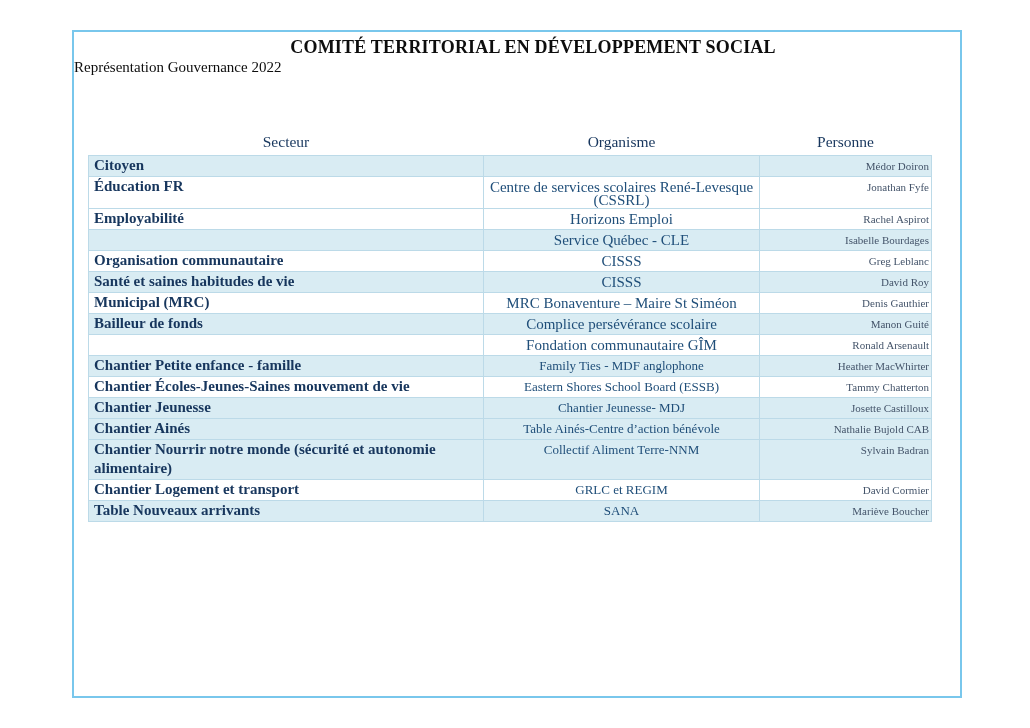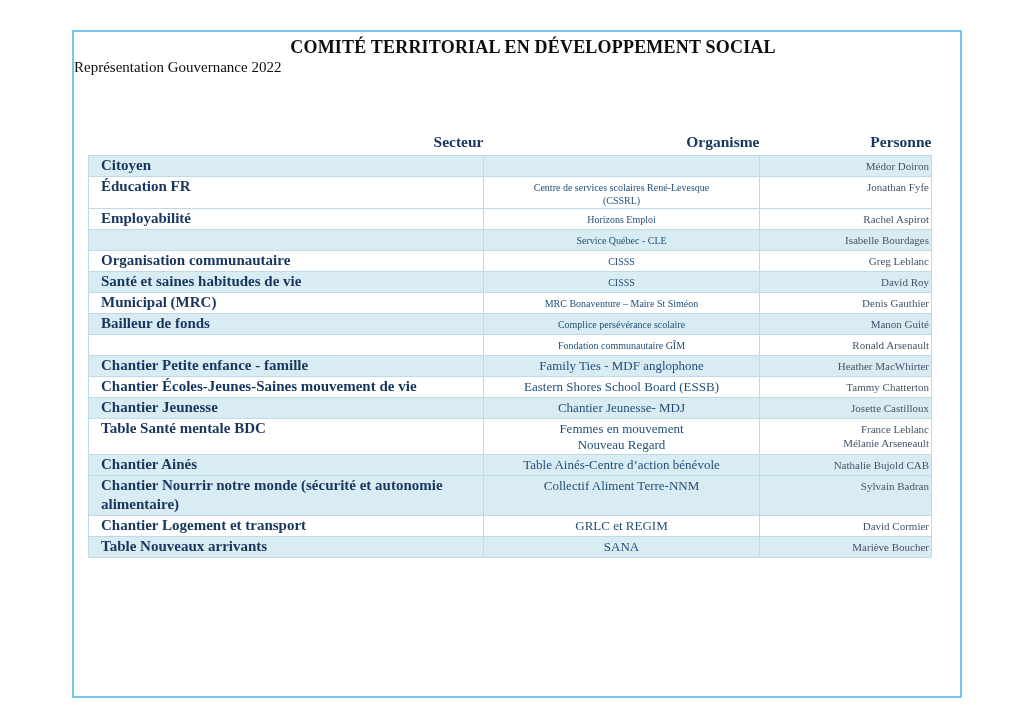--- a/index.html
+++ b/index.html
@@ -43,58 +43,58 @@
     color: #0d0d0d;
   }
   table.gov {
     border-collapse: collapse;
     table-layout: fixed;
     width: 843px;
     margin: 57px 0 0 14px;
   }
   table.gov thead th {
     font-size: 15.5px;
-    font-weight: bold;
+    font-weight: normal;
     color: var(--heading-text, #17365d);
-    text-align: right;
+    text-align: center;
     padding: 0 0 4px 0;
     border: none;
   }
   table.gov tbody tr {
     height: 21px;
   }
   table.gov tbody tr.shaded {
     background: var(--row-shade, #d9ecf3);
   }
   table.gov tbody td {
     border: 1px solid var(--cell-border, #bcdae8);
     vertical-align: top;
     overflow: hidden;
   }
   td.secteur {
     font-weight: bold;
     font-size: 15px;
     line-height: 19px;
     color: var(--heading-text, #17365d);
     text-align: left;
-    padding: 0 4px 1px 12px;
+    padding: 0 4px 1px 5px;
   }
   td.secteur em {
     font-style: italic;
   }
   td.organisme {
     text-align: center;
     font-size: 13px;
     line-height: 16px;
     color: var(--organisme-text, #1f4e79);
     padding: 2px 2px 1px;
     white-space: pre-line;
   }
   td.organisme.small {
-    font-size: 10px;
+    font-size: 15px;
     line-height: 13px;
     padding-top: 4px;
   }
   td.personne {
     text-align: right;
     font-size: 11px;
     line-height: 14px;
     color: var(--personne-text, #44546a);
     padding: 3px 2px 1px;
     white-space: pre-line;
@@ -175,27 +175,20 @@
         <tr>
           <td class="secteur">Chantier Écoles-Jeunes-Saines mouvement de vie</td>
           <td class="organisme">Eastern Shores School Board (ESSB)</td>
           <td class="personne">Tammy Chatterton</td>
         </tr>
         <tr class="shaded">
           <td class="secteur">Chantier Jeunesse</td>
           <td class="organisme">Chantier Jeunesse- MDJ</td>
           <td class="personne">Josette Castilloux</td>
         </tr>
-        <tr>
-          <td class="secteur">Table Santé mentale BDC</td>
-          <td class="organisme">Femmes en mouvement
-Nouveau Regard</td>
-          <td class="personne">France Leblanc
-Mélanie Arseneault</td>
-        </tr>
         <tr class="shaded">
           <td class="secteur">Chantier Ainés</td>
           <td class="organisme">Table Ainés-Centre d’action bénévole</td>
           <td class="personne">Nathalie Bujold CAB</td>
         </tr>
         <tr class="shaded">
           <td class="secteur">Chantier Nourrir notre monde (sécurité et autonomie alimentaire)</td>
           <td class="organisme">Collectif Aliment Terre-NNM</td>
           <td class="personne">Sylvain Badran</td>
         </tr>

